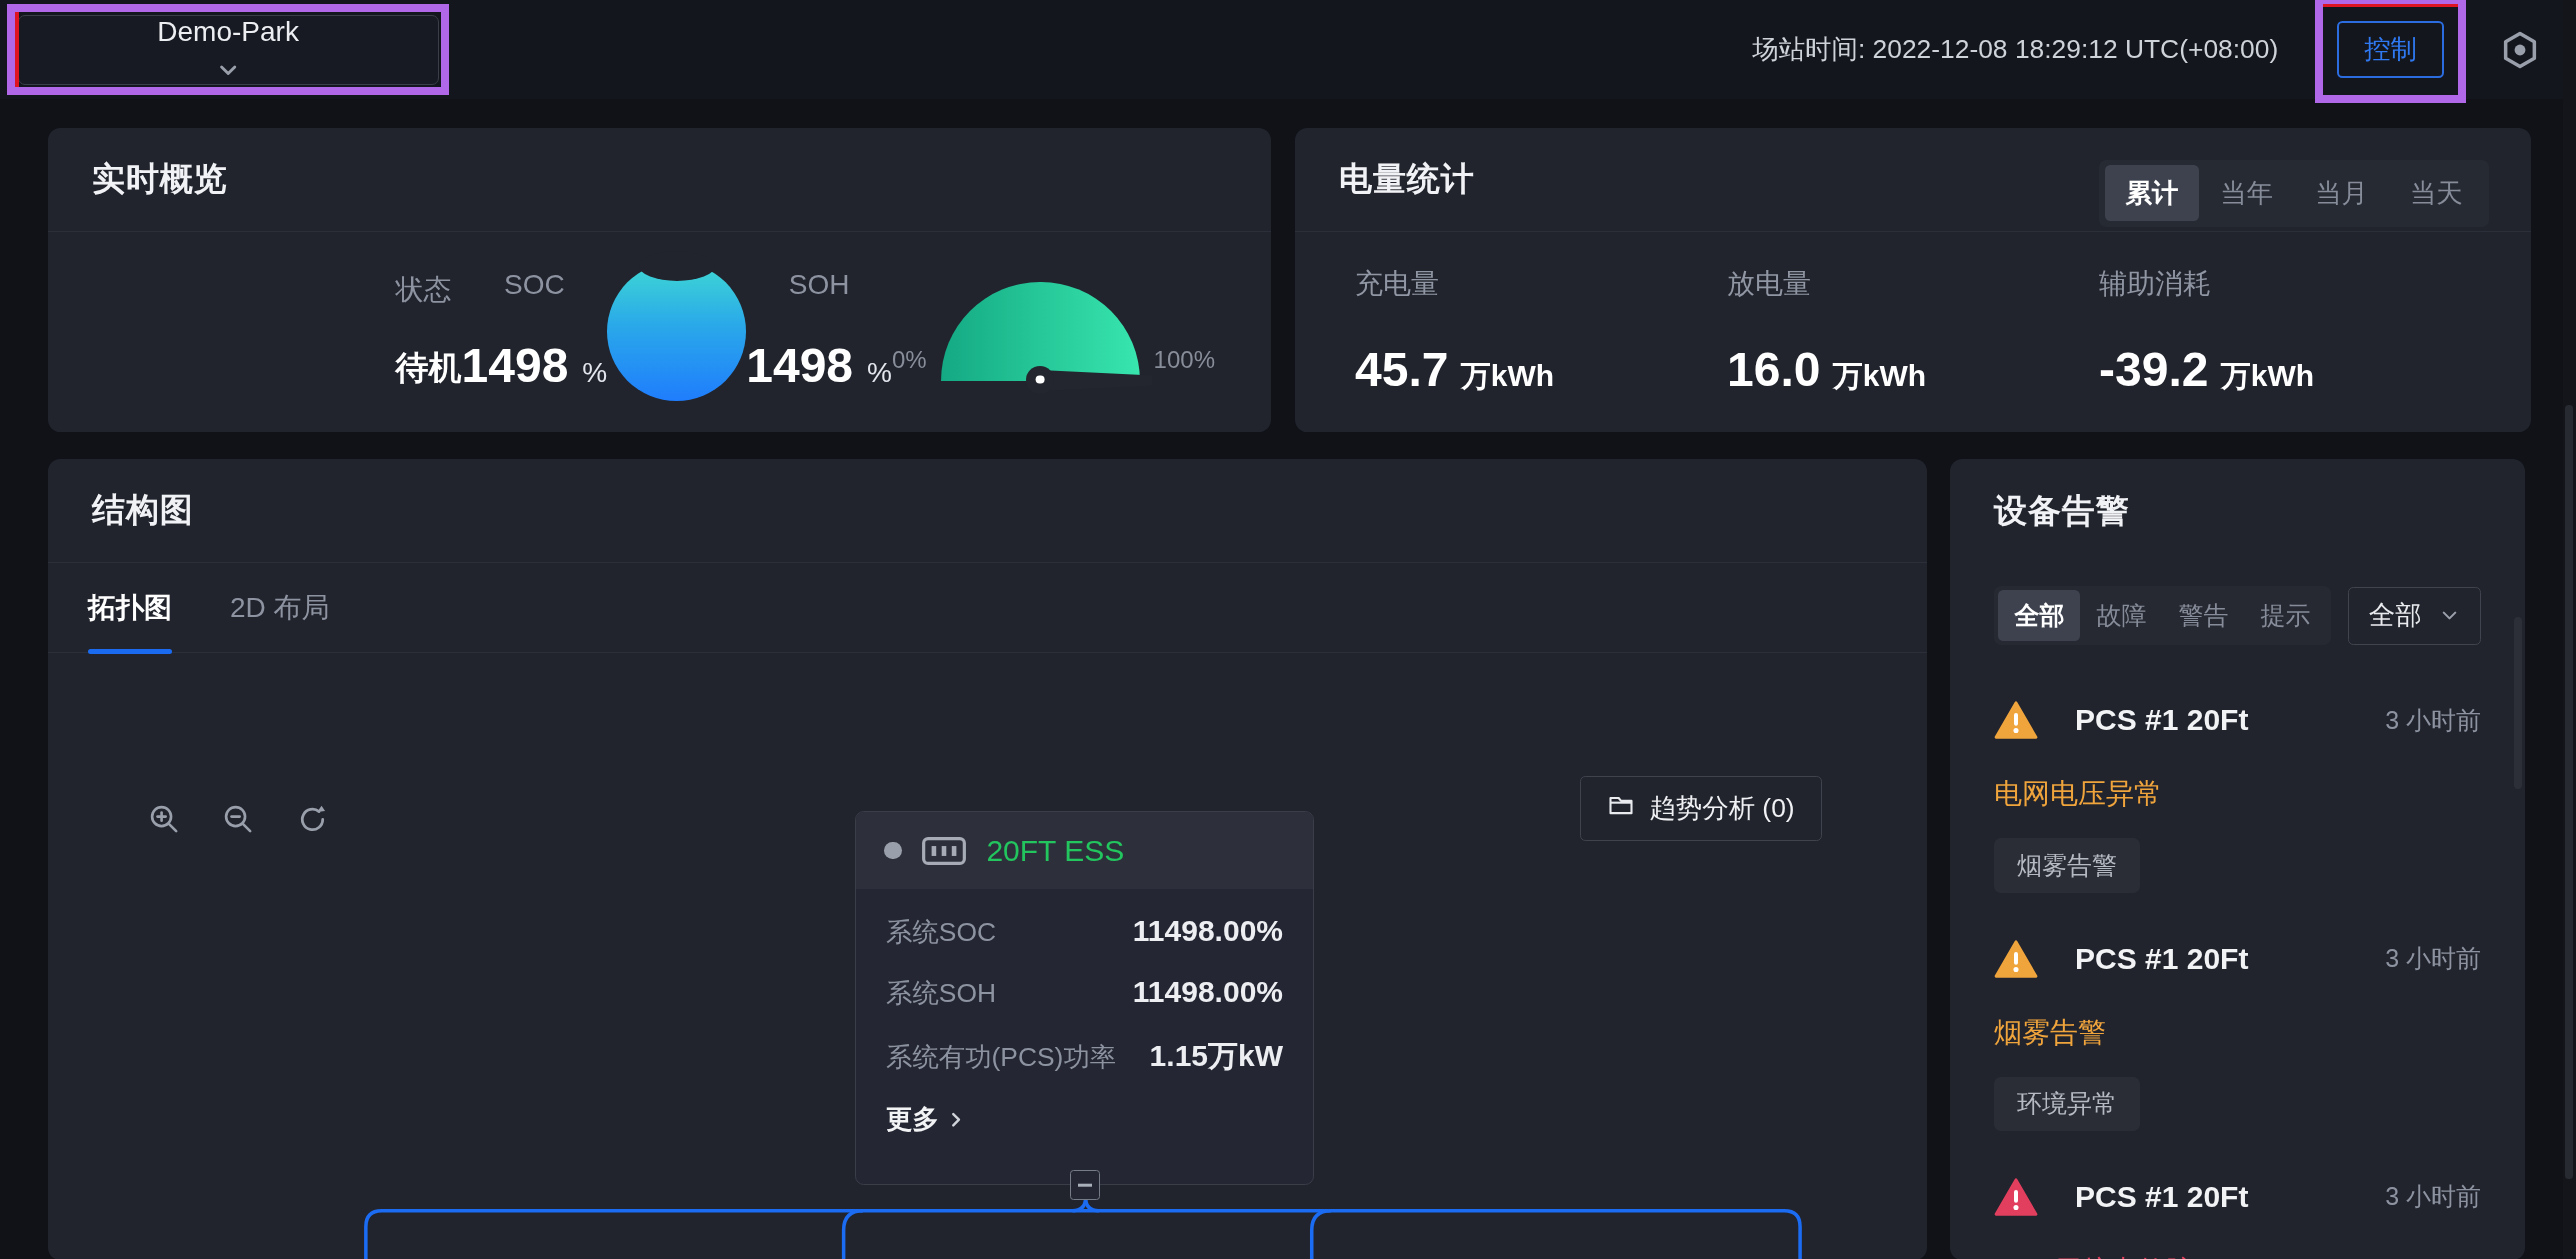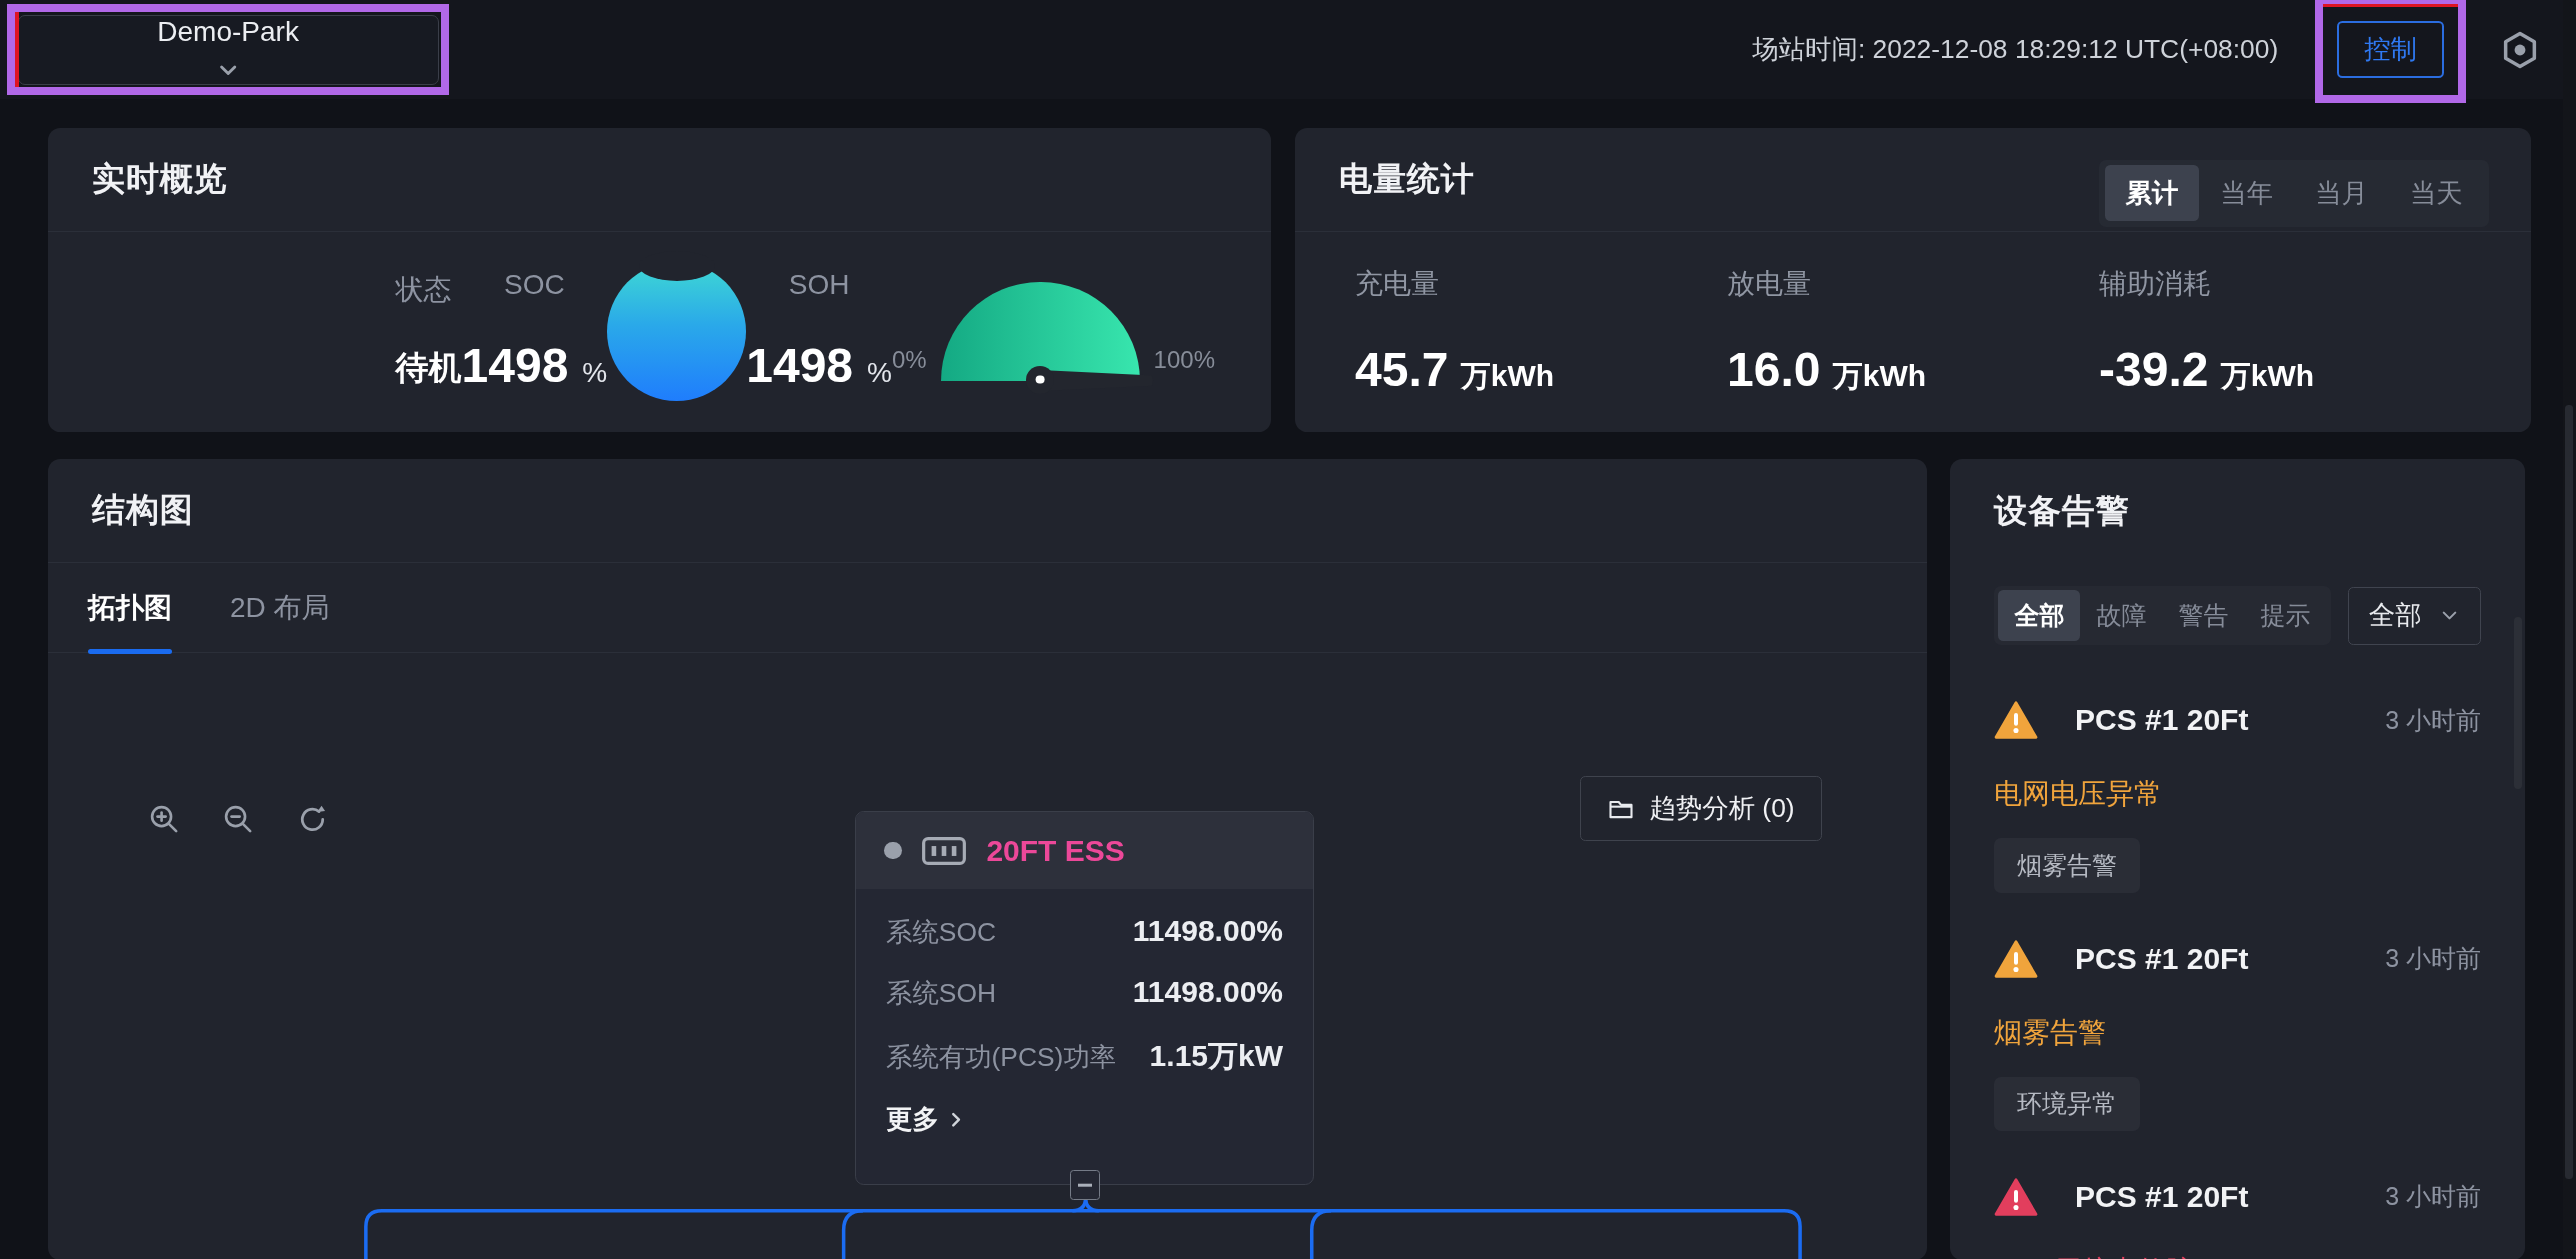--- a/index.html
+++ b/index.html
@@ -75,29 +75,29 @@
   
   .struct-tabs { display:flex; gap:58px; padding:26.4px 40px 0; border-bottom:1.8px solid #2b2f39; margin:0 0; }
   .struct-tab { position:relative; font-size:28px; color:#8d93a1; padding-bottom:25px; cursor:pointer; }
   .struct-tab.active { color:#ffffff; font-weight:bold; }
   .struct-tab.active::after { content:""; position:absolute; left:0; right:0; bottom:-1.8px; height:5.3px;
                               background:#1a6bef; border-radius:2.6px; }
   .topo { position:absolute; left:0; right:0; top:171px; bottom:0; }
   .topo-svg { position:absolute; left:0; top:0; }
   .zoom-toolbar { position:absolute; left:99px; top:172px; display:flex; gap:39px; }
   .tool-icon { cursor:pointer; color:#9aa0ab; }
-  .trend-btn { position:absolute; right:105px; top:146px; display:flex; align-items:center; gap:14px;
+  .trend-btn { position:absolute; right:105px; top:146px; display:flex; gap:14px;
                border:1.8px solid #3f434d; border-radius:5.3px; padding:14px 26.4px; background:transparent;
                color:#f0f1f4; font-size:26.4px; font-family:inherit; cursor:pointer; }
 
   .node-card { position:absolute; left:807px; top:181px; width:459px; height:374px; background:#242733;
                border:1.8px solid #3a3e49; border-radius:8.8px; overflow:hidden; cursor:pointer; }
   .node-head { height:77px; background:#2d303b; display:flex; align-items:center; padding:0 28px; gap:19.4px; }
   .node-dot { width:17.6px; height:17.6px; border-radius:50%; background:#9aa0ab; }
-  .node-title { font-size:30px; font-weight:700; color:#ec4899; }
+  .node-title { font-size:30px; font-weight:400; color:#22c55e; }
   .node-body { padding:25px 30px 0; }
   .node-row { display:flex; justify-content:space-between; align-items:baseline; margin-bottom:25px; }
   .node-row .lbl { font-size:26.4px; color:#8d93a1; }
   .node-row .val { font-size:30px; font-weight:600; color:#eceef2; }
   .more-link { display:flex; align-items:center; gap:7px; font-size:26.4px; font-weight:bold; color:#f2f3f5;
                margin-top:5.3px; cursor:pointer; }
   .collapse-box { position:absolute; left:1022px; top:540px; width:30px; height:30px; background:#242733;
                   border:1.8px solid #757b87; border-radius:3.5px; cursor:pointer; z-index:3; }
   .collapse-box::after { content:""; position:absolute; left:50%; top:50%; transform:translate(-50%,-50%);
                          width:14px; height:2.6px; background:#aab0ba; }

